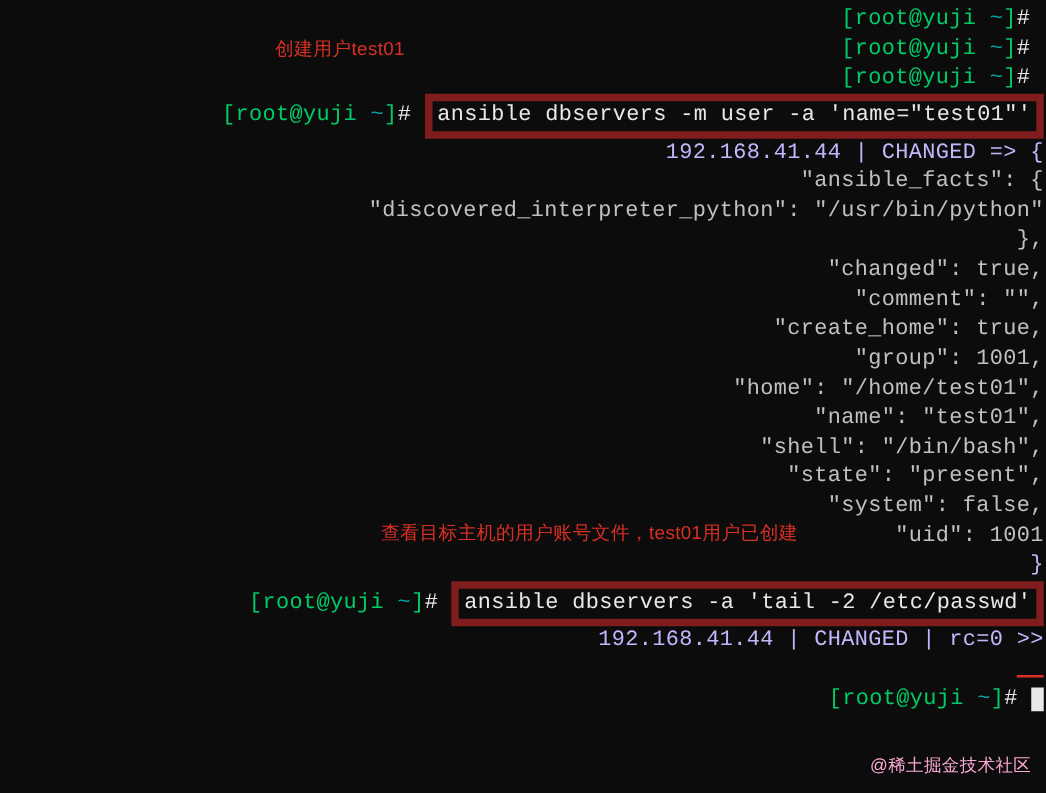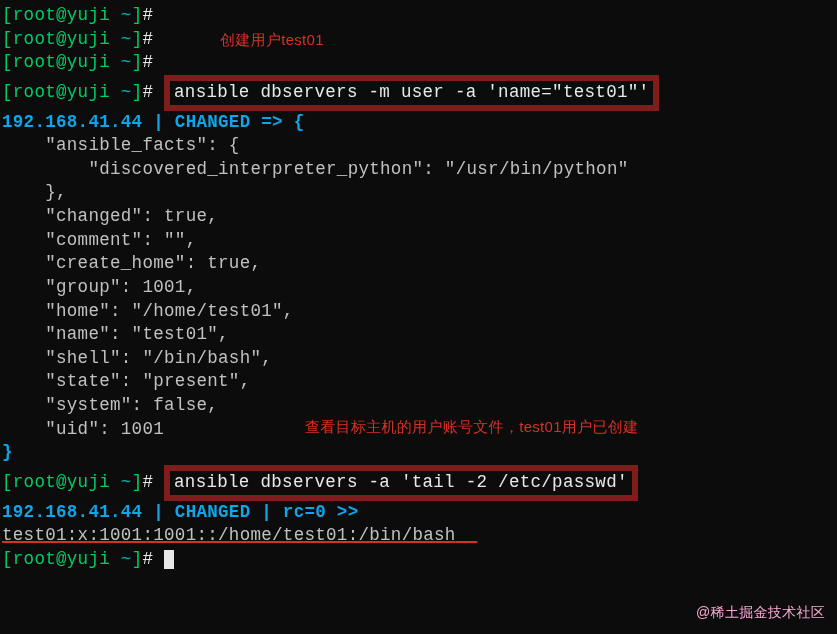--- a/index.html
+++ b/index.html
@@ -15,26 +15,27 @@
       color: #d0d0d0;
       width: 837px;
       height: 634px;
       overflow: hidden;
       position: relative;
       padding: 4px 2px;
       letter-spacing: 0.3px;
     }
     .line {
       white-space: pre;
+      text-align: right;
     }
     .green { color: #00cc66; }
     .cyan { color: #00b0b0; }
     .white { color: #e8e8e8; }
     .gray { color: #c0c0c0; }
-    .yellow { color: #0ea5e9; font-weight: bold; }
+    .yellow { color: #c4b5fd; }
     .red-annotation {
       color: #d93025;
       font-family: 'Microsoft YaHei', 'SimHei', sans-serif;
       font-size: 15px;
     }
     .red-box {
       border: 6px solid #7f1d1d;
       padding: 0 4px;
       display: inline-block;
     }
@@ -87,19 +88,19 @@
 <div class="line"><span class="gray">    "group": 1001,</span></div>
 <div class="line"><span class="gray">    "home": "/home/test01",</span></div>
 <div class="line"><span class="gray">    "name": "test01",</span></div>
 <div class="line"><span class="gray">    "shell": "/bin/bash",</span></div>
 <div class="line"><span class="gray">    "state": "present",</span></div>
 <div class="line"><span class="gray">    "system": false,</span></div>
 <div class="line"><span class="gray">    "uid": 1001</span></div>
 <div class="line"><span class="yellow">}</span></div>
 <div class="line"><span class="green">[</span><span class="green">root@yuji</span><span class="cyan"> ~</span><span class="green">]</span><span class="white"># </span><span class="red-box"><span class="white">ansible dbservers -a 'tail -2 /etc/passwd'</span></span></div>
 <div class="line"><span class="yellow">192.168.41.44</span><span class="yellow"> | </span><span class="yellow">CHANGED | rc=0 &gt;&gt;</span></div>
-<div class="line underline"><span class="gray">test01:x:1001:1001::/home/test01:/bin/bash</span><span style="text-decoration:none">  </span></div>
+<div class="line underline"><span style="text-decoration:none">  </span></div>
 <div class="line"><span class="green">[</span><span class="green">root@yuji</span><span class="cyan"> ~</span><span class="green">]</span><span class="white"># </span><span class="cursor"></span></div>
 
 <div class="red-annotation annotation-pos1">创建用户test01</div>
 <div class="red-annotation annotation-pos2">查看目标主机的用户账号文件，test01用户已创建</div>
 
 <div class="watermark">@稀土掘金技术社区</div>
 
 </body></html>

